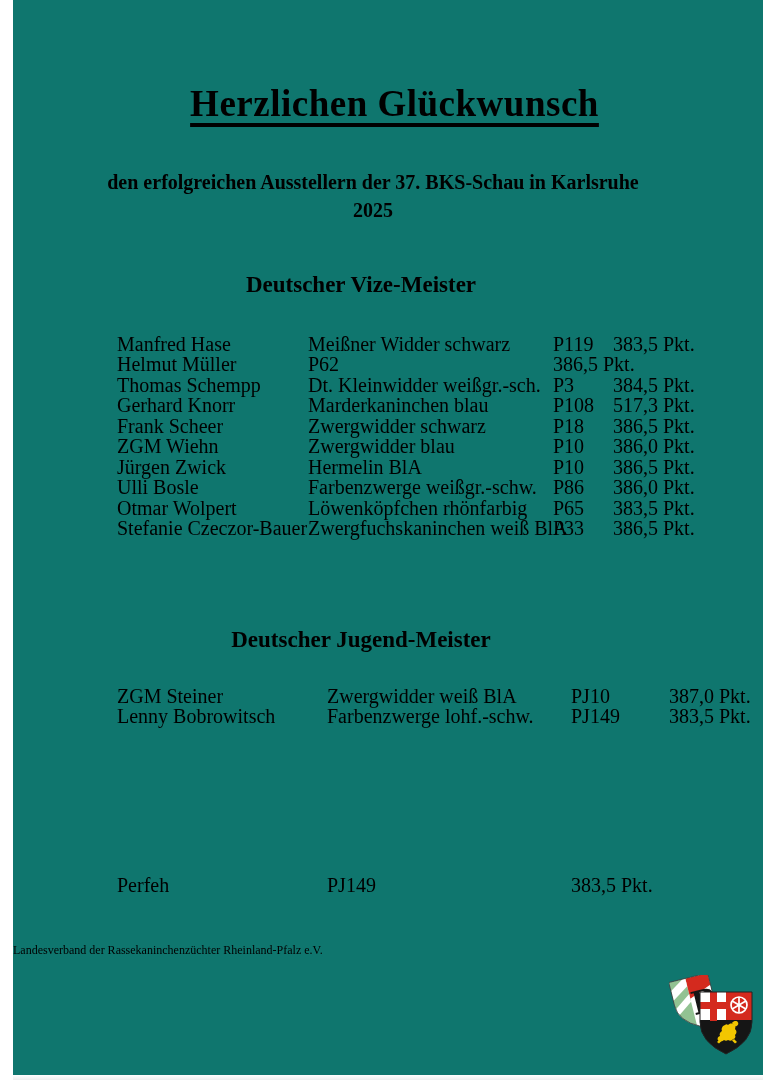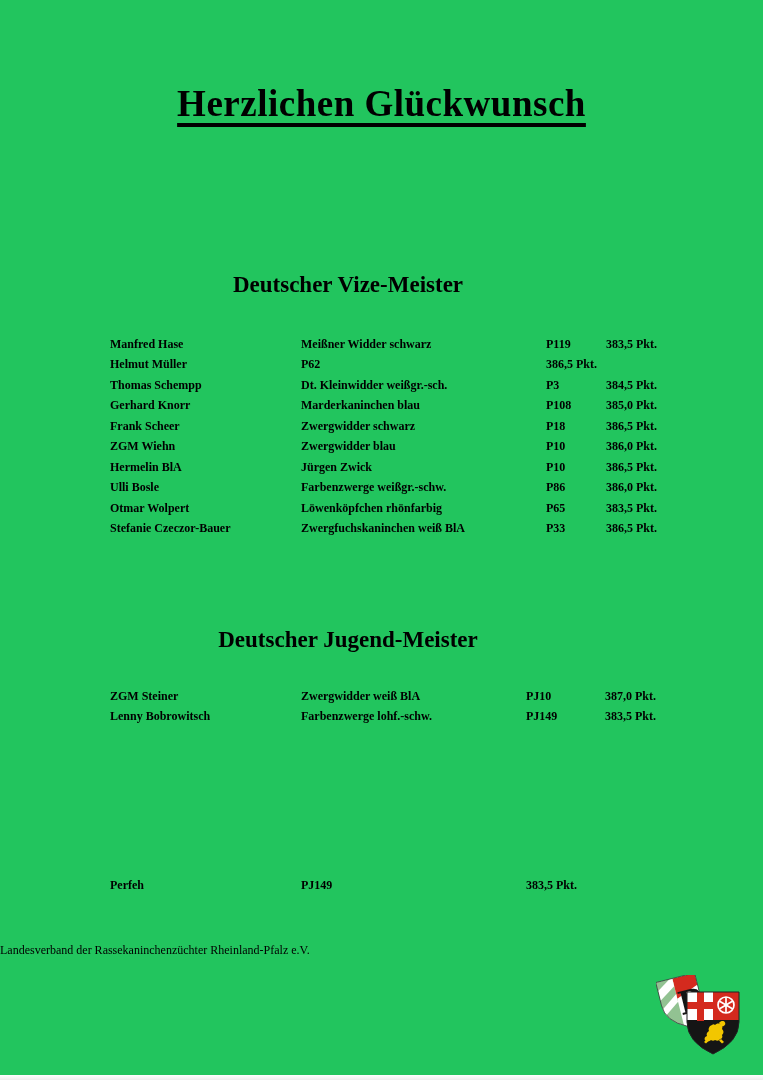--- a/index.html
+++ b/index.html
@@ -11,21 +11,22 @@
     width: 763px;
     height: 1080px;
     position: relative;
     overflow: hidden;
     font-family: "Liberation Serif", "DejaVu Serif", serif;
     color: #000;
   }
   .page {
     position: absolute;
     inset: 0;
-    background: #22c55e;
+    background: #0f766e;
+    margin-left: 13px;
   }
   .page-bottom-edge {
     position: absolute;
     left: 0; right: 0; bottom: 0;
     height: 5px;
     background: linear-gradient(#ffffff, #ededed);
   }
   .doc-title {
     position: absolute;
     top: 82px;
@@ -62,32 +63,31 @@
   }
   .section-heading .u {
     text-decoration-thickness: 2.5px;
     text-underline-offset: 5px;
   }
   #heading-1 { top: 272px; }
   #heading-2 { top: 627px; }
   #heading-3 { top: 814px; }
   .results-table {
     position: absolute;
-    left: 110px;
+    left: 104px;
     width: 610px;
-    font-size: 12px;
+    font-size: 20px;
     line-height: 20.45px;
-    font-weight: bold;
   }
   #table-1 { top: 334px; }
   #table-2 { top: 686px; }
   #table-3 { top: 875px; }
   .trow { display: grid; }
   .cols-a .trow { grid-template-columns: 191px 245px 60px auto; }
-  .cols-b .trow { grid-template-columns: 191px 225px 79px auto; }
+  .cols-b .trow { grid-template-columns: 191px 225px 79px auto; gap: 19px; }
   .cell { white-space: nowrap; }
   .footer-text {
     position: absolute;
     top: 943px;
     left: 0;
     width: 682px;
     font-size: 12px;
   }
   .logo {
     position: absolute;
@@ -100,20 +100,24 @@
 </style>
 </head>
 <body>
 
 <div class="page">
 
   <div class="doc-title">
     <span class="u">Herzlichen Glückwunsch</span>
   </div>
 
+  <div class="subtitle">
+    <span>den erfolgreichen Ausstellern der 37. BKS-Schau in Karlsruhe</span><br>
+    <span>2025</span>
+  </div>
 
   <h2 class="section-heading" id="heading-1">
     <span class="u">Deutscher Vize-Meister</span>
   </h2>
   <div class="results-table cols-a" id="table-1">
       <div class="trow">
         <span class="cell c-name">Manfred Hase</span>
         <span class="cell c-breed">Meißner Widder schwarz</span>
         <span class="cell c-number">P119</span>
         <span class="cell c-points">383,5 Pkt.</span>
@@ -126,37 +130,37 @@
       <div class="trow">
         <span class="cell c-name">Thomas Schempp</span>
         <span class="cell c-breed">Dt. Kleinwidder weißgr.-sch.</span>
         <span class="cell c-number">P3</span>
         <span class="cell c-points">384,5 Pkt.</span>
       </div>
       <div class="trow">
         <span class="cell c-name">Gerhard Knorr</span>
         <span class="cell c-breed">Marderkaninchen blau</span>
         <span class="cell c-number">P108</span>
-        <span class="cell c-points">385,0 Pkt.</span>
+        <span class="cell c-points">517,3 Pkt.</span>
       </div>
       <div class="trow">
         <span class="cell c-name">Frank Scheer</span>
         <span class="cell c-breed">Zwergwidder schwarz</span>
         <span class="cell c-number">P18</span>
         <span class="cell c-points">386,5 Pkt.</span>
       </div>
       <div class="trow">
         <span class="cell c-name">ZGM Wiehn</span>
         <span class="cell c-breed">Zwergwidder blau</span>
         <span class="cell c-number">P10</span>
         <span class="cell c-points">386,0 Pkt.</span>
       </div>
       <div class="trow">
+        <span class="cell c-name">Jürgen Zwick</span>
         <span class="cell c-breed">Hermelin BlA</span>
-        <span class="cell c-name">Jürgen Zwick</span>
         <span class="cell c-number">P10</span>
         <span class="cell c-points">386,5 Pkt.</span>
       </div>
       <div class="trow">
         <span class="cell c-name">Ulli Bosle</span>
         <span class="cell c-breed">Farbenzwerge weißgr.-schw.</span>
         <span class="cell c-number">P86</span>
         <span class="cell c-points">386,0 Pkt.</span>
       </div>
       <div class="trow">

